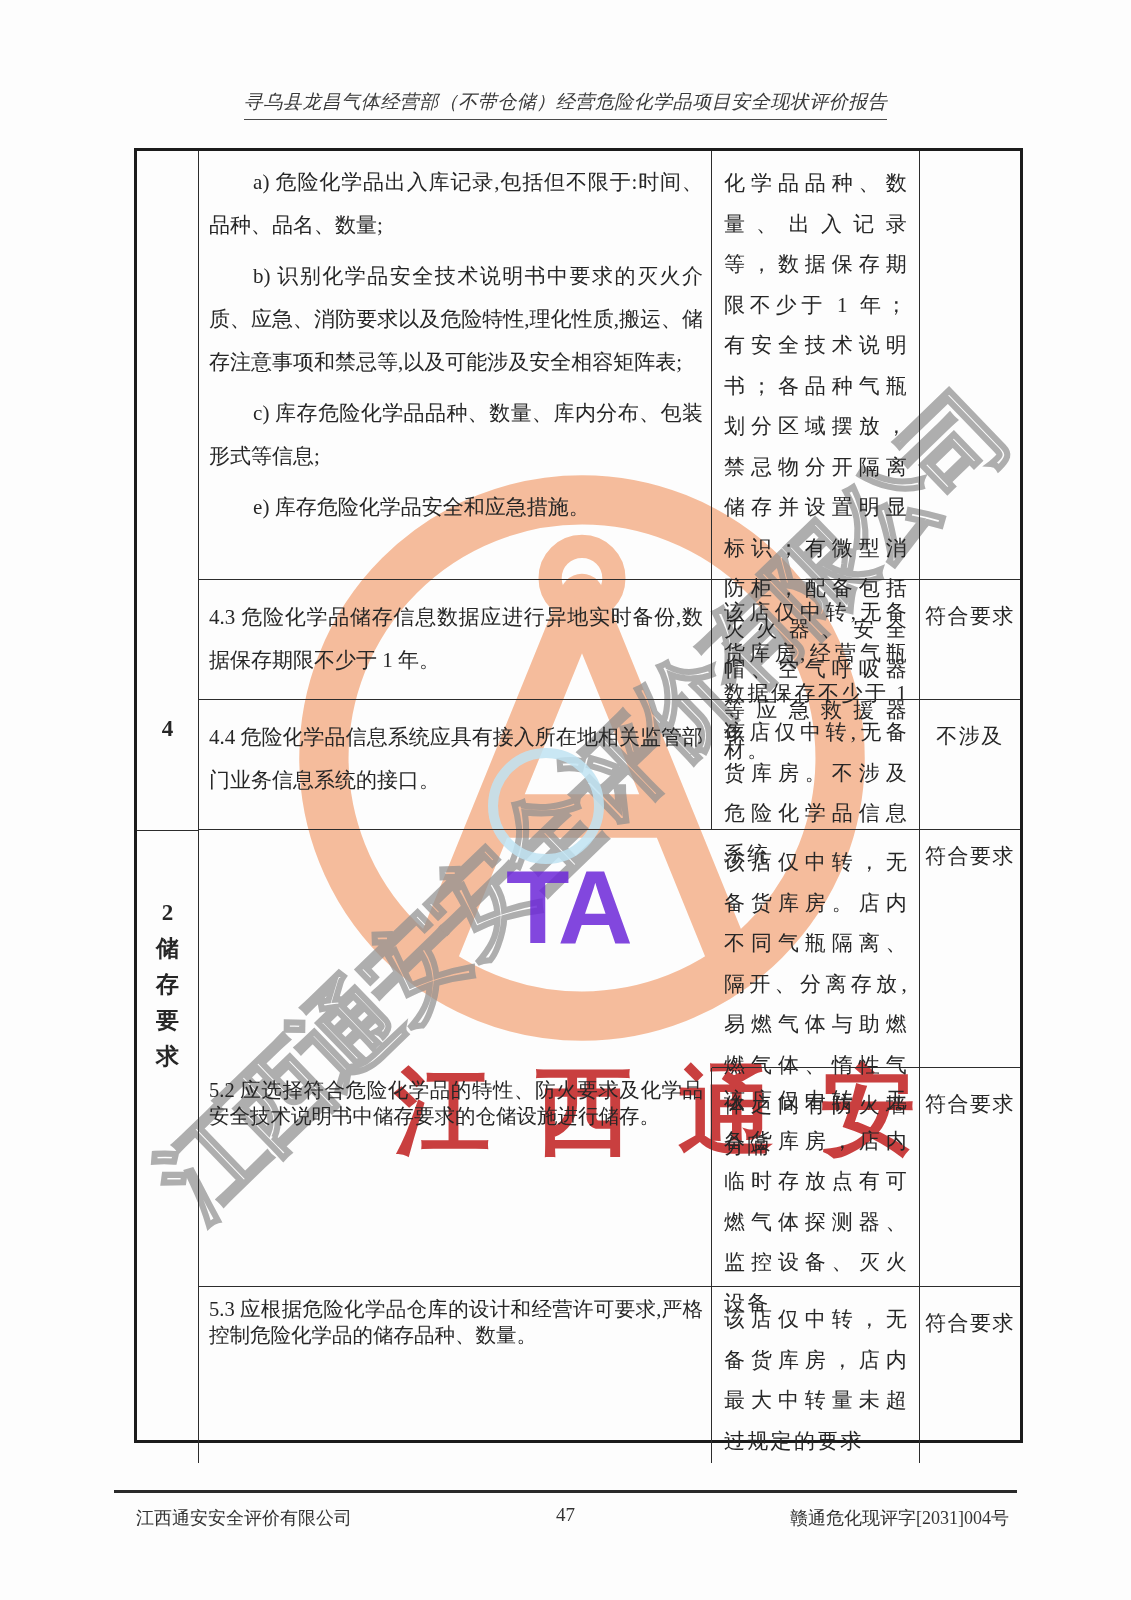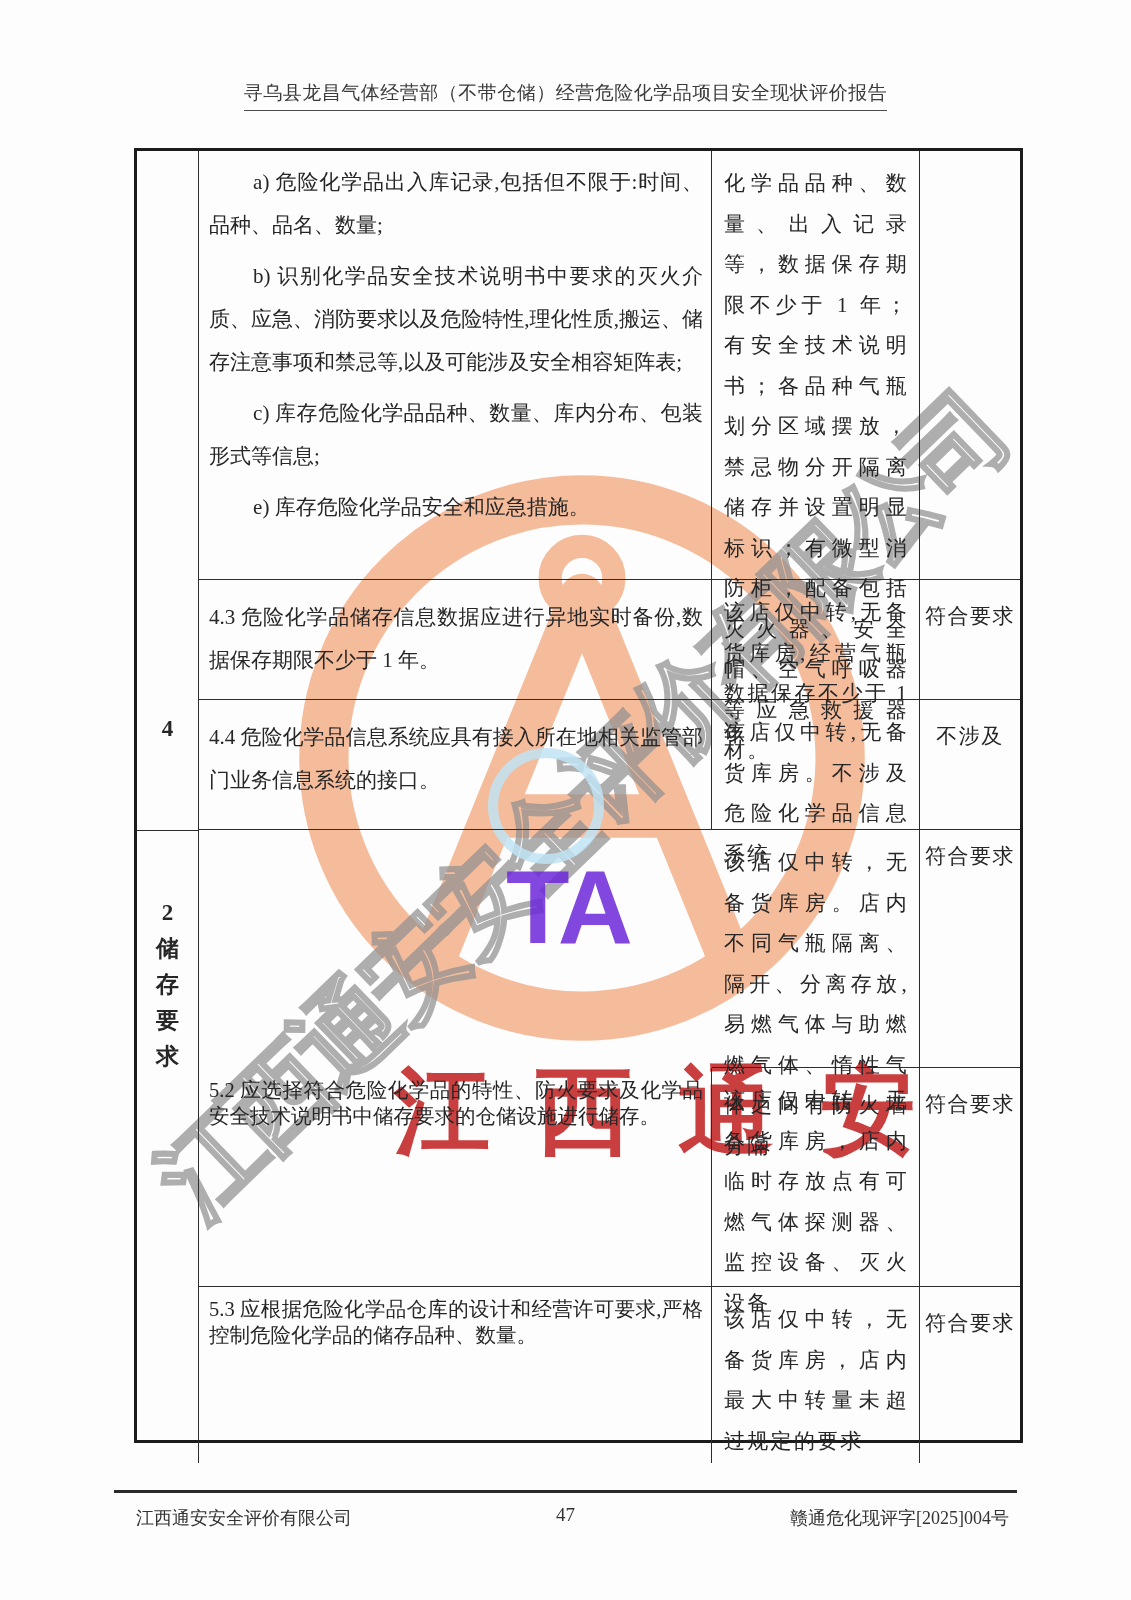--- a/index.html
+++ b/index.html
@@ -1,19 +1,19 @@
 <!DOCTYPE html>
 <html><head>
 <meta charset="utf-8">
 <style>
   html,body{margin:0;padding:0;background:#e8e8e8;}
   .page{position:relative;width:1131px;height:1600px;margin:0 auto;background:#fdfdfd;
         overflow:hidden;font-family:"Liberation Serif","DejaVu Serif",serif;color:#262626;}
   
-  .hdr{position:absolute;top:80px;left:0;width:1131px;text-align:center;}
+  .hdr{position:absolute;top:89px;left:0;width:1131px;text-align:center;font-style:italic;}
   .hdr span{display:inline-block;font-size:19px;letter-spacing:.5px;color:#3a3a3a;
         border-bottom:1.5px solid #4a4a4a;padding-bottom:4px;}
   
   .wm{position:absolute;inset:0;pointer-events:none;z-index:1;}
   .wm-ring{position:absolute;left:292px;top:468px;width:580px;height:580px;opacity:.8;}
   .wm-bluering{position:absolute;left:488px;top:748px;width:96px;height:96px;border:10px solid #bfe3f2;
         border-radius:50%;opacity:.85;}
   .wm-ta{position:absolute;left:506px;top:848px;font-family:"Liberation Sans","DejaVu Sans",sans-serif;
         font-size:104px;font-weight:bold;color:#6d28d9;letter-spacing:-4px;opacity:.85;text-align:right;}
   .wm-diag{position:absolute;left:130px;top:1150px;font-size:100px;font-weight:bold;white-space:nowrap;
@@ -107,16 +107,16 @@
 
     <div class="cell req tight lastrow" style="grid-column:2;grid-row:6;">5.3 应根据危险化学品仓库的设计和经营许可要求,严格控制危险化学品的储存品种、数量。</div>
     <div class="cell sit lastrow" style="grid-column:3;grid-row:6;">该店仅中转，无备货库房，店内最大中转量未超过规定的要求</div>
     <div class="cell con lastcol lastrow" style="grid-column:4;grid-row:6;">符合要求</div>
   </div>
 
   <div class="ftr-line"></div>
   <div class="ftr">
     <span class="l">江西通安安全评价有限公司</span>
     <span class="c">47</span>
-    <span class="r">赣通危化现评字[2025]004号</span>
+    <span class="r">赣通危化现评字[2031]004号</span>
   </div>
 
 </div>
 
 </body></html>

